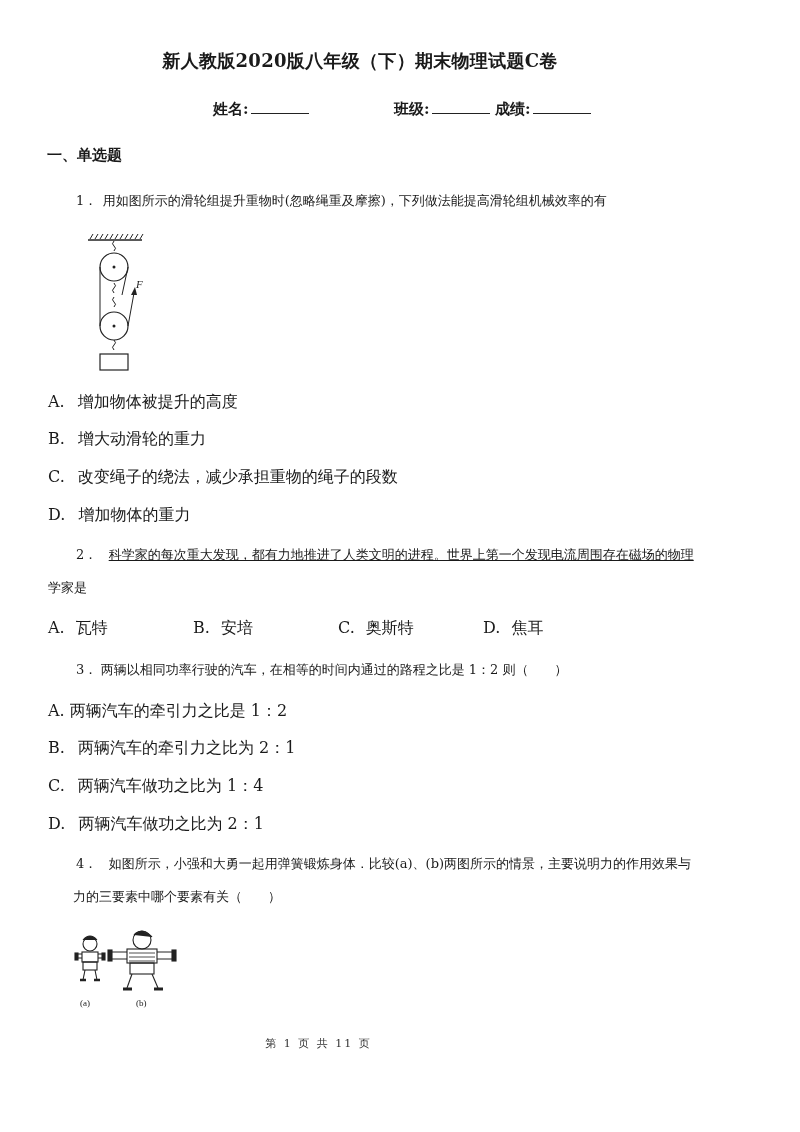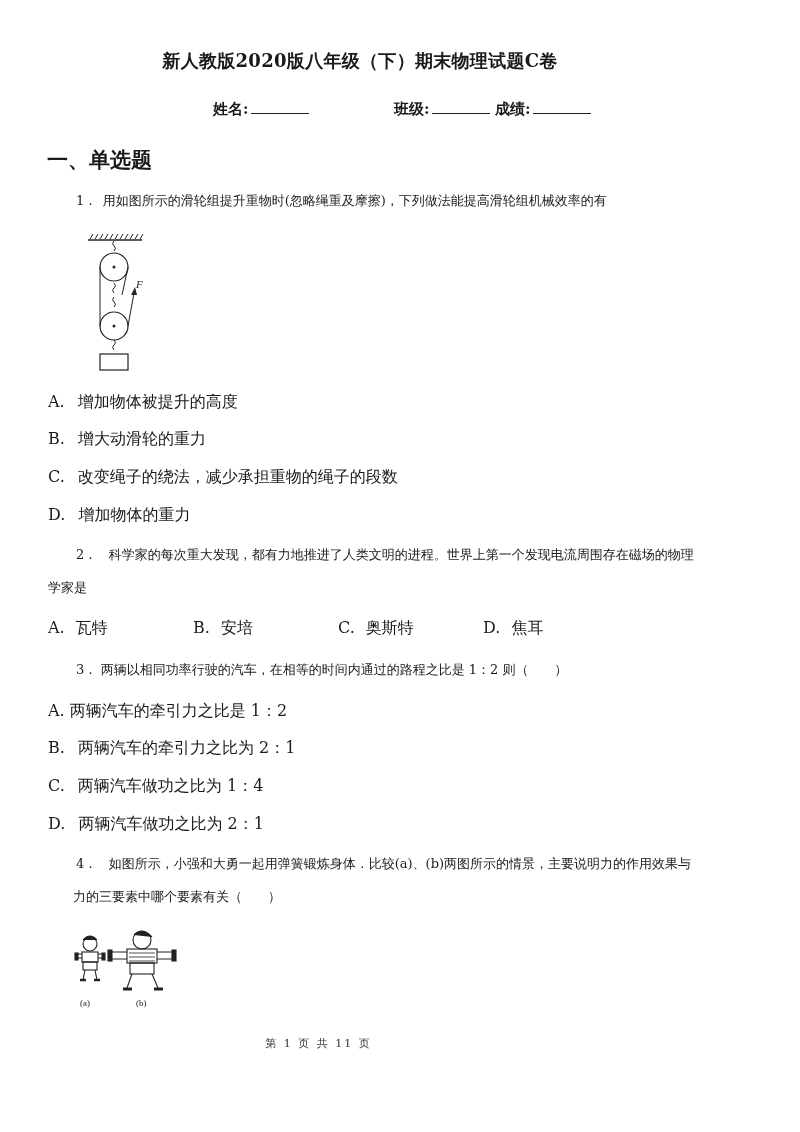--- a/index.html
+++ b/index.html
@@ -2,21 +2,21 @@
 <html><head>
 <meta charset="utf-8">
 <style>
   html, body { margin: 0; padding: 0; background: #ffffff; }
   body { width: 800px; height: 1132px; position: relative; overflow: hidden;
          font-family: "DejaVu Serif", "Liberation Serif", serif; color: #1a1a1a; }
   .abs { position: absolute; white-space: nowrap; }
   .title { top: 49px; left: 0; width: 720px; text-align: center; font-size: 18px; font-weight: bold; letter-spacing: 0.3px; }
   .field { top: 100px; font-size: 15px; font-weight: bold; }
   .field .blank { display: inline-block; width: 58px; border-bottom: 1px solid #222; height: 12px; vertical-align: baseline; margin-left: 2px; }
-  .section { top: 146px; left: 47px; font-size: 21px; font-weight: bold; }
+  .section { top: 146px; left: 47px; font-size: 15px; font-weight: bold; }
   .q { font-size: 13px; line-height: 16px; }
   .opt { font-size: 16px; line-height: 16px; }
   .figure { position: absolute; }
   .footer { top: 1036px; left: 0; width: 637px; text-align: center; font-size: 11px; color: #333; letter-spacing: 2px; }
 </style>
 </head>
 <body>
 
 <div>
 
@@ -84,21 +84,21 @@
     <span>C.</span>
     <span style="margin-left:8px;">改变绳子的绕法，减少承担重物的绳子的段数</span>
   </div>
   <div class="abs opt" style="top:507px; left:48px;">
     <span>D.</span>
     <span style="margin-left:8px;">增加物体的重力</span>
   </div>
 
   <div class="abs q" style="top:547px; left:76px;">
     <span>2 .</span>
-    <span style="margin-left:12px;">科学家的每次重大发现，都有力地推进了人类文明的进程。世界上第一个发现电流周围存在磁场的物理</span>
+    <span style="margin-left:12px;text-decoration:underline;">科学家的每次重大发现，都有力地推进了人类文明的进程。世界上第一个发现电流周围存在磁场的物理</span>
   </div>
   <div class="abs q" style="top:580px; left:48px;">学家是</div>
 
   <div class="abs opt" style="top:620px; left:48px;">
     <span>A.</span>
     <span style="margin-left:6px;">瓦特</span>
   </div>
   <div class="abs opt" style="top:620px; left:193px;">
     <span>B.</span>
     <span style="margin-left:6px;">安培</span>

